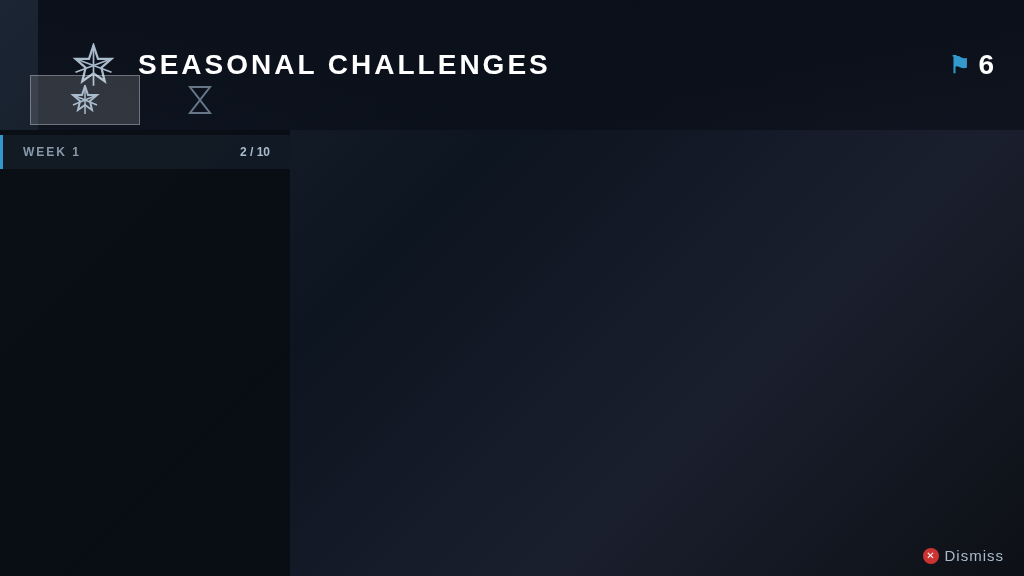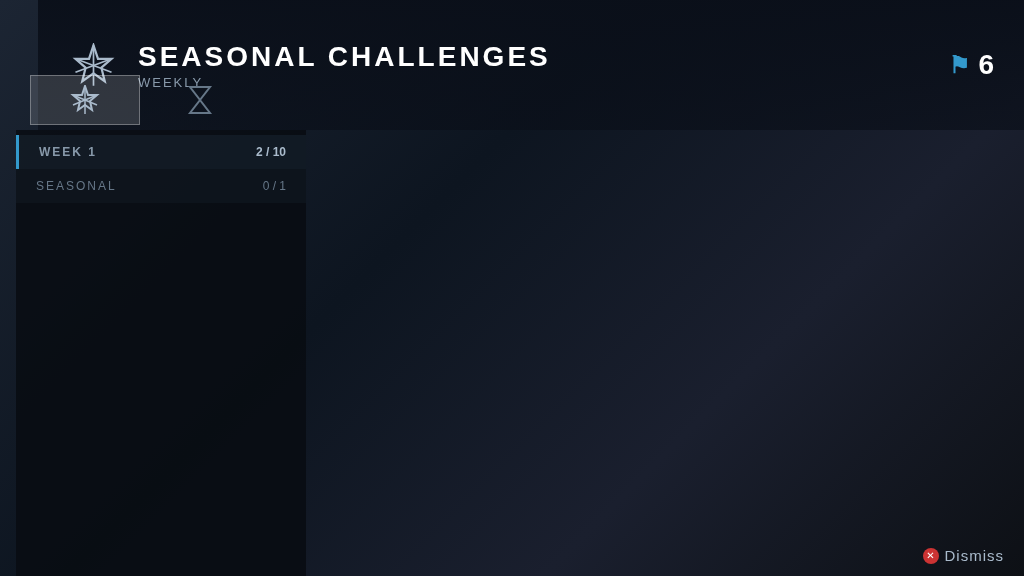--- a/index.html
+++ b/index.html
@@ -113,21 +113,21 @@
     .tab-item svg {
       width: 30px;
       height: 30px;
       fill: #aabbcc;
     }
 
     
     .sidebar {
       position: absolute;
       top: 130px;
-      left: 16px;
+      left: 0;
       width: 290px;
       bottom: 0;
       background: rgba(8,12,18,0.85);
       z-index: 5;
       padding: 5px 0;
     }
 
     .sidebar-week {
       display: flex;
       align-items: center;
@@ -229,21 +229,20 @@
   <div class="header-icon">
     <svg viewBox="0 0 40 40">
       <polygon points="20,2 24,14 36,14 27,22 30,34 20,27 10,34 13,22 4,14 16,14" fill="none" stroke="#aabbcc" stroke-width="2"></polygon>
       <line x1="20" y1="2" x2="20" y2="38" stroke="#aabbcc" stroke-width="1.5"></line>
       <line x1="4" y1="14" x2="36" y2="26" stroke="#aabbcc" stroke-width="1.5"></line>
       <line x1="36" y1="14" x2="4" y2="26" stroke="#aabbcc" stroke-width="1.5"></line>
     </svg>
   </div>
   <div class="header-text">
     <div class="header-title">SEASONAL CHALLENGES</div>
-    <div class="header-subtitle">WEEKLY</div>
   </div>
   <div class="header-bookmark">
     <span class="bookmark-icon">⚑</span>
     <span>6</span>
   </div>
 </div>
 
 <div class="tabs-row">
   <div class="tab-item active">
     <svg viewBox="0 0 30 30">
@@ -260,24 +259,20 @@
       <line x1="5" y1="28" x2="25" y2="28" stroke="#667788" stroke-width="2"></line>
     </svg>
   </div>
 </div>
 
 <div class="sidebar">
   <div class="sidebar-week">
     <span class="sidebar-week-label">WEEK 1</span>
     <span class="sidebar-week-count">2 / 10</span>
   </div>
-  <div class="sidebar-seasonal">
-    <span class="sidebar-seasonal-label">SEASONAL</span>
-    <span class="sidebar-seasonal-count">0 / 1</span>
-  </div>
 </div>
 
 <div class="main">
   <div class="challenge-grid" style="grid-template-columns: 1fr 1fr;"></div>
 </div>
 
 <div class="dismiss-btn">
   <div class="dismiss-circle">✕</div>
   <span class="dismiss-label">Dismiss</span>
 </div>

